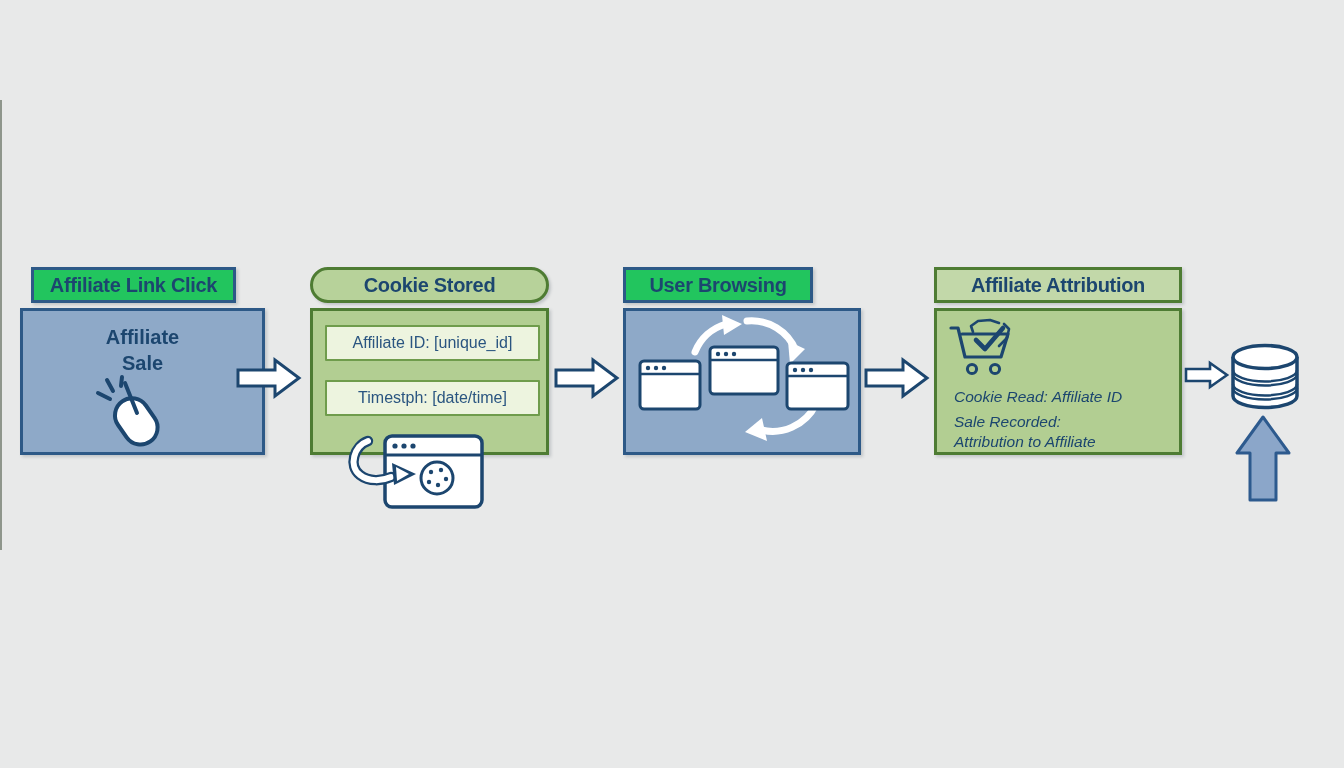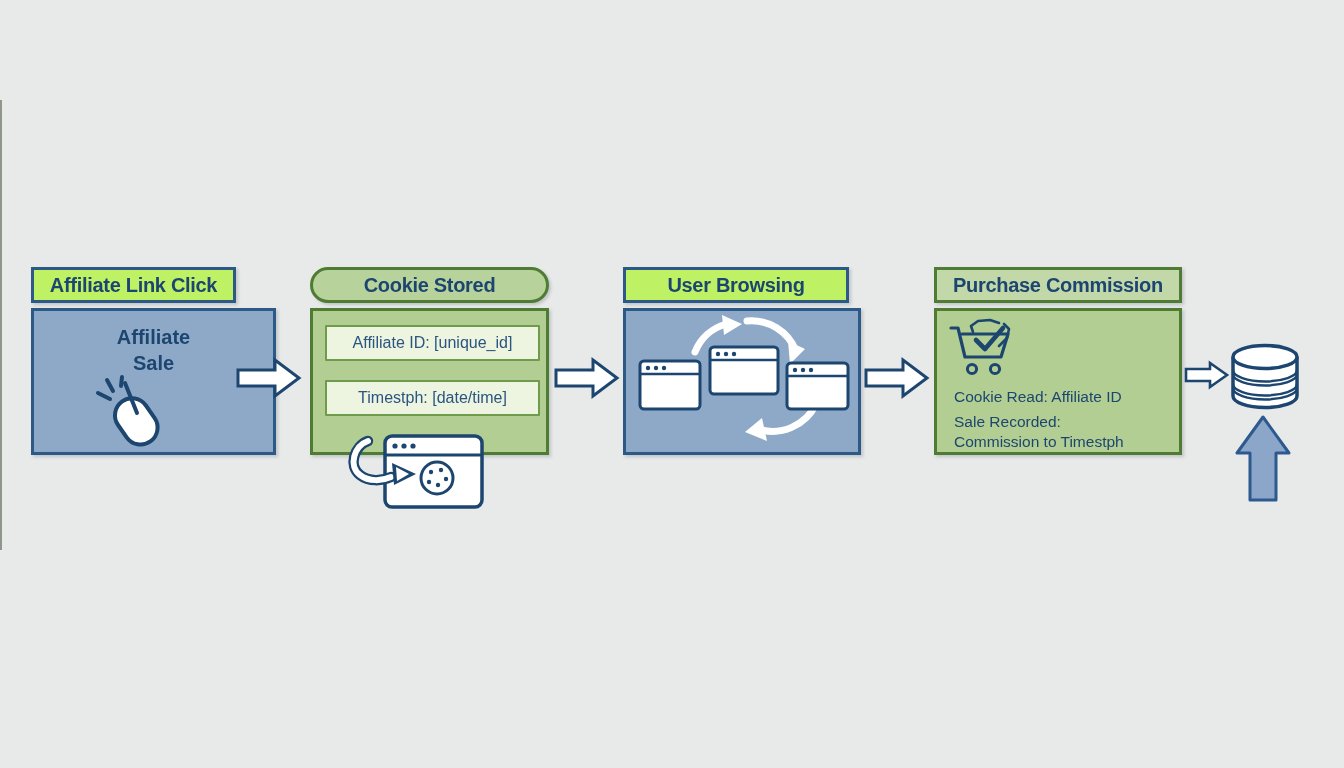--- a/index.html
+++ b/index.html
@@ -10,54 +10,54 @@
   .stage-header{
     position:absolute;top:267px;height:36px;box-sizing:border-box;
     display:flex;align-items:center;justify-content:center;
     border:3px solid;font-weight:bold;font-size:20px;letter-spacing:-0.3px;
     color:#1c466f;box-shadow:2px 2px 3px rgba(95,105,115,0.28);
   }
   .stage-body{
     position:absolute;top:308px;height:147px;box-sizing:border-box;
     border:3px solid;box-shadow:2px 2px 3px rgba(95,105,115,0.28);
   }
-  .blue-h{background:#bef264;border-color:#2d5987;}
+  .blue-h{background:#22c55e;border-color:#2d5987;}
   .blue-b{background:#8ea9c8;border-color:#2d5987;}
   .green-h2{background:#b7d29a;border-color:#4e7c33;}
   .green-h4{background:#c2d8a9;border-color:#4e7c33;}
   .green-b{background:#b2ce92;border-color:#4e7c33;}
   .big-label{
     position:absolute;left:0;right:0;top:13px;text-align:center;
     font-weight:bold;font-size:20px;line-height:26px;color:#1c466f;
   }
   .field{
     position:absolute;left:12px;width:215px;height:36px;box-sizing:border-box;
     background:#edf4df;border:2px solid #6f9c4c;display:flex;align-items:center;
     justify-content:center;font-size:16px;color:#2a5580;border-radius:1px;
   }
   .attr-line{
-    position:absolute;left:17px;font-size:15.5px;line-height:18px;color:#1c466f;
+    position:absolute;left:17px;font-size:15.5px;line-height:18px;color:#1c466f;font-style:italic;
   }
   .abs{position:absolute;}
   .edge-artifact{
     position:absolute;left:0;top:100px;width:2px;height:450px;
     background:#46523f;opacity:0.55;
   }
 </style>
 </head>
 <body>
 
 <div class="canvas">
 
   <div class="edge-artifact"></div>
 
   <div class="stage-header blue-h" style="left:31px;width:205px;">
     <span>Affiliate Link Click</span>
   </div>
-  <div class="stage-body blue-b" style="left:31px;width:245px;">
+  <div class="stage-body blue-b" style="left:20px;width:245px;">
     <div class="big-label">
       <span>Affiliate</span><br>
       <span>Sale</span>
     </div>
   </div>
   <svg class="abs" style="left:88px;top:370px;" width="92" height="92" viewBox="0 0 92 92">
     <rect x="31" y="27" width="34" height="49" rx="17" ry="17" transform="rotate(-35 48 51)" fill="#ffffff" stroke="#1c466f" stroke-width="4"></rect>
     <line x1="49" y1="43" x2="37" y2="13" stroke="#1c466f" stroke-width="4" stroke-linecap="round"></line>
     <line x1="10" y1="23" x2="22" y2="29" stroke="#1c466f" stroke-width="4" stroke-linecap="round"></line>
     <line x1="19" y1="10" x2="25" y2="21" stroke="#1c466f" stroke-width="4" stroke-linecap="round"></line>
@@ -94,21 +94,21 @@
     <path d="M 26 13 C 12 18 6 38 18 47 C 27 54 40 53 49 49" fill="none" stroke="#1c466f" stroke-width="10.5" stroke-linecap="round"></path>
     <path d="M 26 13 C 12 18 6 38 18 47 C 27 54 40 53 49 49" fill="none" stroke="#ffffff" stroke-width="6" stroke-linecap="round"></path>
     <polygon points="50,35 74,46 52,57" fill="#1c466f"></polygon>
     <polygon points="54,39 67,46 55,53" fill="#ffffff"></polygon>
   </svg>
 
   <svg class="abs" style="left:553px;top:355px;" width="68" height="46" viewBox="0 0 68 46">
     <polygon points="3,15 40,15 40,5 64,23 40,41 40,31 3,31" fill="#ffffff" stroke="#1c466f" stroke-width="3"></polygon>
   </svg>
 
-  <div class="stage-header blue-h" style="left:623px;width:226px;">
+  <div class="stage-header blue-h" style="left:623px;width:190px;">
     <span>User Browsing</span>
   </div>
   <div class="stage-body blue-b" style="left:623px;width:238px;"></div>
   <svg class="abs" style="left:628px;top:315px;" width="228" height="132" viewBox="0 0 228 132">
     <path d="M 67 37 A 48 48 0 0 1 98 9" fill="none" stroke="#ffffff" stroke-width="7" stroke-linecap="round"></path>
     <polygon points="94,0 114,9 96,20" fill="#ffffff"></polygon>
     <path d="M 119 6 A 48 48 0 0 1 168 36" fill="none" stroke="#ffffff" stroke-width="7" stroke-linecap="round"></path>
     <polygon points="160,26 177,34 162,49" fill="#ffffff"></polygon>
     <path d="M 188 89 A 48 48 0 0 1 130 114" fill="none" stroke="#ffffff" stroke-width="7" stroke-linecap="round"></path>
     <polygon points="134,103 117,117 139,126" fill="#ffffff"></polygon>
@@ -133,26 +133,26 @@
       <circle cx="175" cy="55" r="2.2" fill="#1c466f"></circle>
       <circle cx="183" cy="55" r="2.2" fill="#1c466f"></circle>
     </g>
   </svg>
 
   <svg class="abs" style="left:863px;top:355px;" width="68" height="46" viewBox="0 0 68 46">
     <polygon points="3,15 40,15 40,5 64,23 40,41 40,31 3,31" fill="#ffffff" stroke="#1c466f" stroke-width="3"></polygon>
   </svg>
 
   <div class="stage-header green-h4" style="left:934px;width:248px;">
-    <span>Purchase Commission</span>
+    <span>Affiliate Attribution</span>
   </div>
   <div class="stage-body green-b" style="left:934px;width:248px;">
     <div class="attr-line" style="top:77px;">Cookie Read: Affiliate ID</div>
     <div class="attr-line" style="top:102px;text-align:center;">Sale Recorded:</div>
-    <div class="attr-line" style="top:122px;">Commission to Timestph</div>
+    <div class="attr-line" style="top:122px;">Attribution to Affiliate</div>
   </div>
   <svg class="abs" style="left:945px;top:318px;" width="76" height="64" viewBox="0 0 76 64">
     <path d="M 6 10 L 13 10 L 20 39 L 56 39 L 63 16 L 17 16" fill="none" stroke="#1c466f" stroke-width="3.2" stroke-linejoin="round" stroke-linecap="round"></path>
     <circle cx="27" cy="51" r="4.6" fill="none" stroke="#1c466f" stroke-width="3"></circle>
     <circle cx="50" cy="51" r="4.6" fill="none" stroke="#1c466f" stroke-width="3"></circle>
     <path d="M 28 14 L 26 8 L 33 3 L 45 2 L 54 5 M 59 6 L 64 11 L 62 20 L 54 28" fill="none" stroke="#1c466f" stroke-width="2.6" stroke-linejoin="round" stroke-linecap="round"></path>
     <path d="M 31 22 L 40 31 L 58 10" fill="none" stroke="#1c466f" stroke-width="4.6" stroke-linecap="round" stroke-linejoin="round"></path>
   </svg>
 
   <svg class="abs" style="left:1184px;top:359px;" width="46" height="32" viewBox="0 0 46 32">

